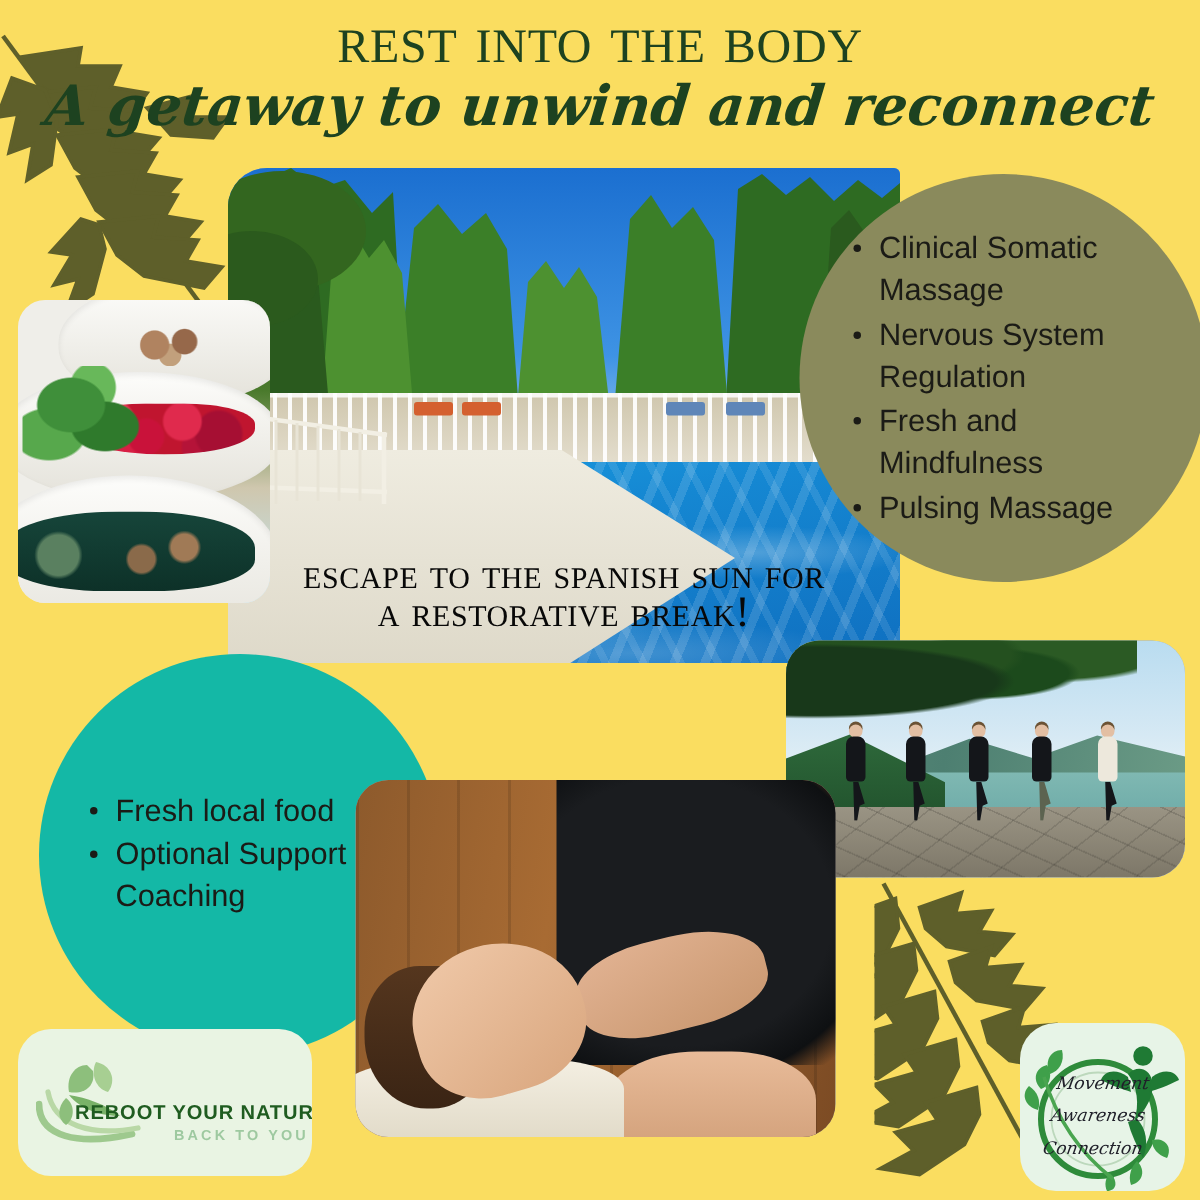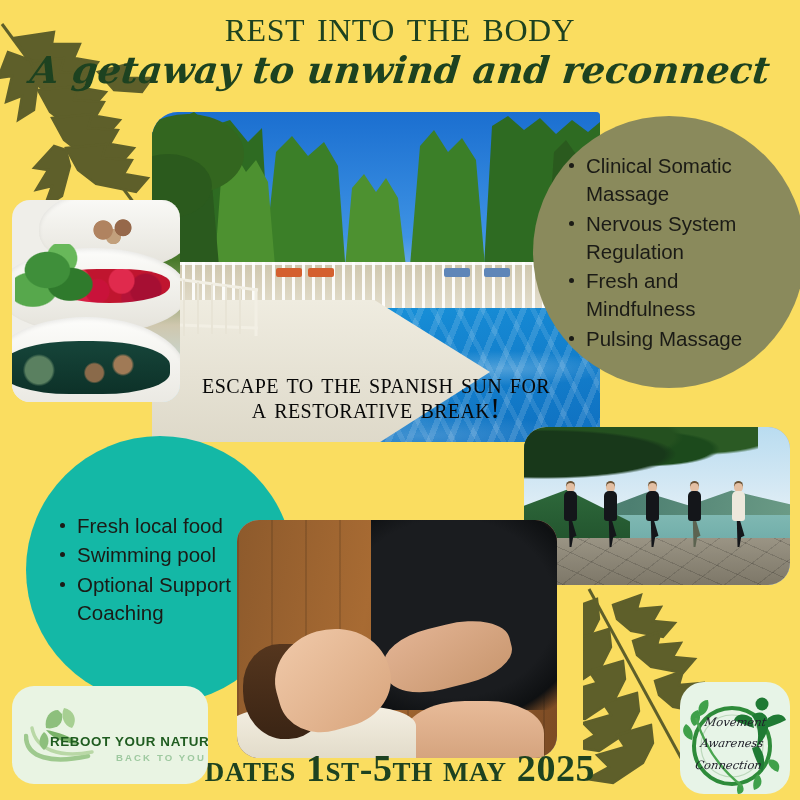--- a/index.html
+++ b/index.html
@@ -496,21 +496,20 @@
       <li>Clinical Somatic Massage</li>
       <li>Nervous System Regulation</li>
       <li>Fresh and Mindfulness</li>
       <li>Pulsing Massage</li>
     </ul>
   </div>
 
   <div class="circle circle-bl">
     <ul class="bullets">
       <li>Fresh local food</li>
-      <li>Swimming pool</li>
       <li>Optional Support Coaching</li>
     </ul>
   </div>
 
   <div class="photo photo-yoga">
     <div class="yoga-sky noclick"></div>
     <div class="yoga-mtn noclick"></div>
     <div class="yoga-lake noclick"></div>
     <div class="yoga-hill-l noclick"></div>
     <div class="yoga-tree-canopy noclick"></div>
@@ -565,21 +564,20 @@
           <path d="M30 20 L58 10 L54 24 L78 22 L70 36 L92 38 L80 52 L48 46 L34 34 Z"></path>
           <path d="M50 56 L78 46 L74 60 L98 58 L90 72 L112 74 L100 88 L68 82 L54 70 Z"></path>
           <path d="M72 96 L100 86 L96 100 L120 98 L112 112 L134 114 L122 128 L90 122 L76 110 Z"></path>
         </g>
       </g>
     </svg>
   </span>
 
   <div class="title">Rest into the body</div>
   <div class="subtitle">A getaway to unwind and reconnect</div>
-  <div class="dates">Dates 1st-5th May 2025</div>
 
   <div class="logo-reboot">
     <svg class="rb-swoosh noclick" viewBox="0 0 74 60" aria-hidden="true">
       <path d="M2 30 C2 52 28 58 64 50" stroke="#9ec98e" stroke-width="4.5" fill="none" stroke-linecap="round"></path>
       <path d="M8 22 C12 44 36 52 68 46" stroke="#b9d8a6" stroke-width="3.5" fill="none" stroke-linecap="round"></path>
       <path d="M34 4 C26 4 20 12 22 22 C32 24 40 18 38 8 Z" fill="#8dbf7c"></path>
       <path d="M40 2 C50 4 54 14 48 22 C40 20 36 10 40 2 Z" fill="#a7cf92"></path>
       <path d="M22 24 C34 26 46 30 56 38 C44 38 30 34 22 24 Z" fill="#79b268"></path>
       <path d="M20 26 C14 32 14 40 20 44 C26 40 26 30 20 26 Z" fill="#8dbf7c"></path>
     </svg>

